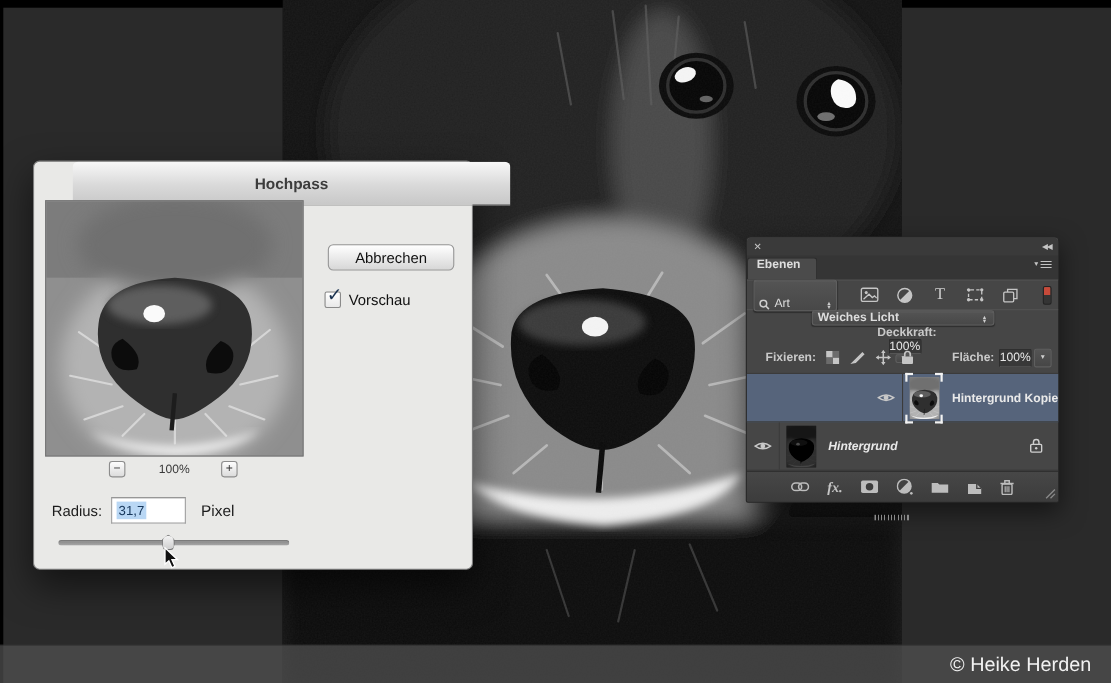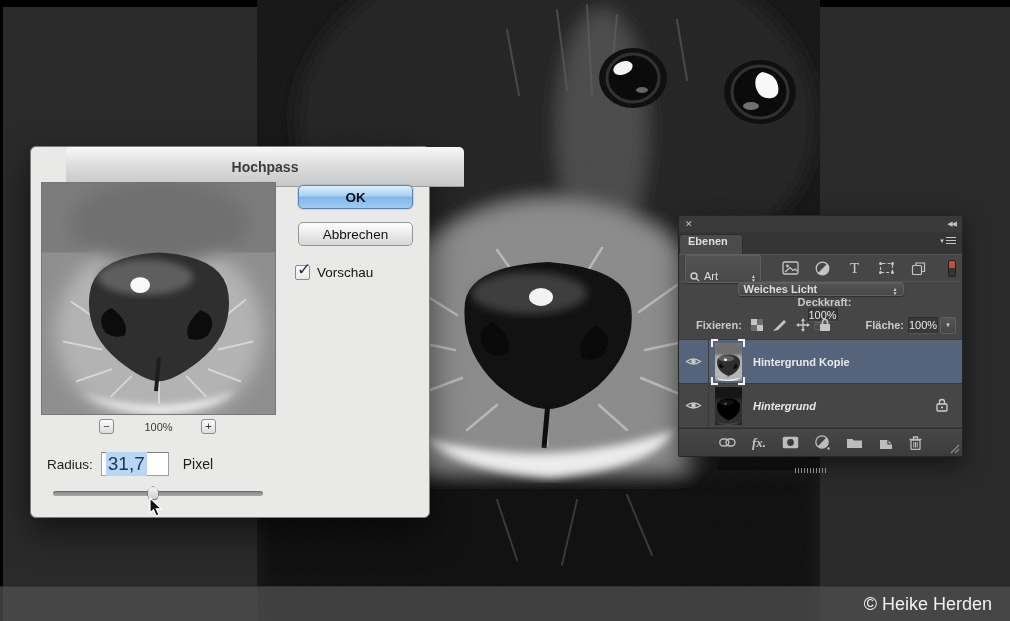--- a/index.html
+++ b/index.html
@@ -36,21 +36,21 @@
     background:linear-gradient(#fdfdfd,#dcdcdc); border:1px solid #8c8c8c; border-radius:3px;
     font-size:11px; line-height:12px; text-align:center; color:#333; cursor:default; }
   #zoom-out { left:68px; } #zoom-in { left:170px; }
   #zoom-level { position:absolute; top:274px; left:10px; width:235px; text-align:center;
     font-size:11px; color:#3a3a3a; }
 
   #radius-row { position:absolute; left:16px; top:304px; height:26px; display:flex; align-items:center; }
   #radius-label { font-size:13.5px; color:#1c1c1c; }
   #radius-input { width:68px; height:24px; margin-left:8px; background:#fff;
     border:1px solid #9e9e9e; border-top-color:#7e7e7e; display:flex; align-items:center; padding-left:4px; }
-  #radius-input .sel { background:#b9d7f4; color:#16365a; font-size:19px; padding:1px 2px; }
+  #radius-input .sel { background:#b9d7f4; color:#16365a; font-size:12px; padding:1px 2px; }
   #radius-unit { font-size:14px; color:#1c1c1c; margin-left:14px; }
 
   #slider-track { position:absolute; left:22px; top:344px; width:210px; height:5px;
     background:linear-gradient(#8a8a8a,#a8a8a8); border-radius:3px; border-top:1px solid #6f6f6f; }
   #slider-handle { position:absolute; left:116px; top:339px; width:12px; height:14px;
     background:linear-gradient(#f4f4f4,#cfcfcf); border:1px solid #767676;
     border-radius:6px 6px 4px 4px;
     clip-path:polygon(50% 0,96% 30%,100% 60%,84% 100%,16% 100%,0 60%,4% 30%); }
   #mouse-cursor { position:absolute; left:118px; top:350px; z-index:7; }
 
@@ -111,21 +111,21 @@
   .val-arrow { margin-left:2px; width:16px; height:17px; background:linear-gradient(#545454,#464646);
     border:1px solid #5f5f5f; border-radius:2px; display:flex; align-items:center; justify-content:center;
     font-size:6px; color:#cfcfcf; }
 
   #lock-row { height:28px; }
   #lock-row .lic { margin-left:9px; display:flex; align-items:center; }
   #lock-row .spacer { flex:1; }
 
   #layer-list { border-top:1px solid #3b3b3b; }
   .layer-row { height:44px; display:flex; align-items:center; border-bottom:1px solid #3b3b3b; position:relative; }
-  .layer-row.selected { background:#56647b; }
+  .layer-row.selected { background:#56647b;justify-content:flex-end; }
   .eye-cell { width:30px; height:100%; border-right:1px solid #3b3b3b;
     display:flex; align-items:center; justify-content:center; }
   .thumb-wrap { width:30px; height:40px; margin-left:4px; position:relative;
     display:flex; align-items:center; justify-content:center; }
   .thumb { width:27px; height:38px; background:#888; overflow:hidden; }
   .thumb svg { display:block; width:27px; height:38px; }
   .thumb.dark { filter:brightness(.32) contrast(1.15); }
   .corner { position:absolute; width:7px; height:8px; border:2px solid #f2f2f2; }
   .c-tl { left:-2px; top:-3px; border-right:none; border-bottom:none; }
   .c-tr { right:-2px; top:-3px; border-left:none; border-bottom:none; }
@@ -278,21 +278,20 @@
     </div>
     <span id="radius-unit">Pixel</span>
   </div>
 
   <div id="slider-track"></div>
   <div id="slider-handle"></div>
   <svg id="mouse-cursor" width="15" height="21">
     <path d="M1 1 L1 16 L4.5 12.8 L7.2 19 L10 17.8 L7.3 11.8 L12.4 11.8 Z" fill="#111" stroke="#fff" stroke-width="1.2"></path>
   </svg>
 
-  <div id="ok-button" class="mac-btn">OK</div>
   <div id="cancel-button" class="mac-btn">Abbrechen</div>
 
   <div id="preview-check-row">
     <div id="preview-checkbox">
       <span class="tick">✓</span>
     </div>
     <label>Vorschau</label>
   </div>
 </div>
 

